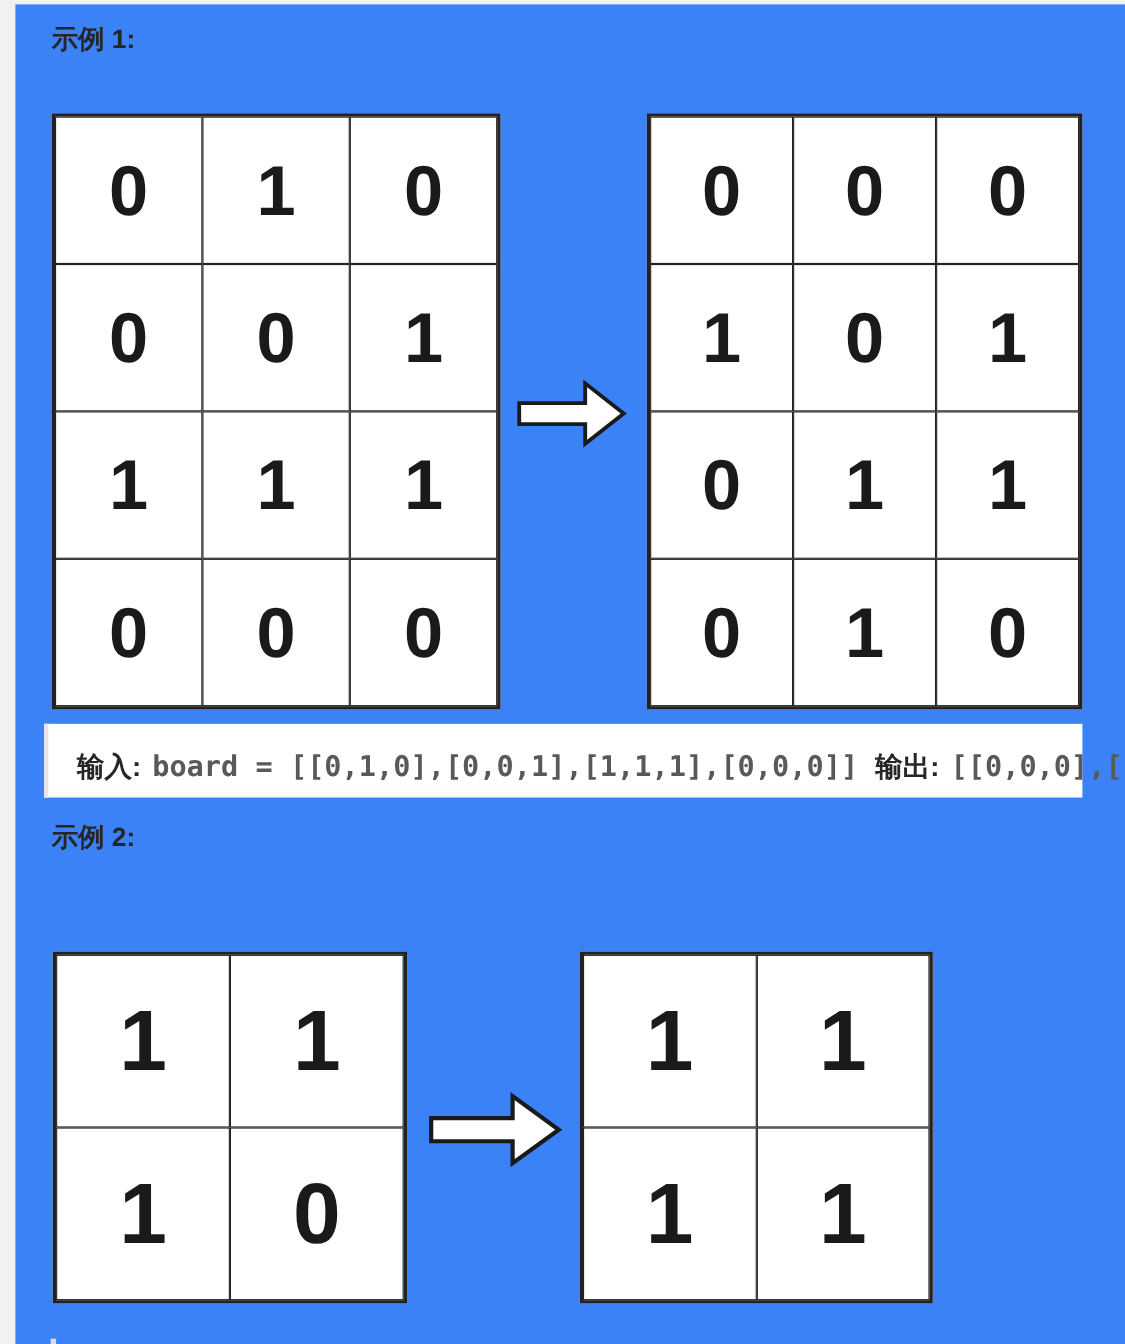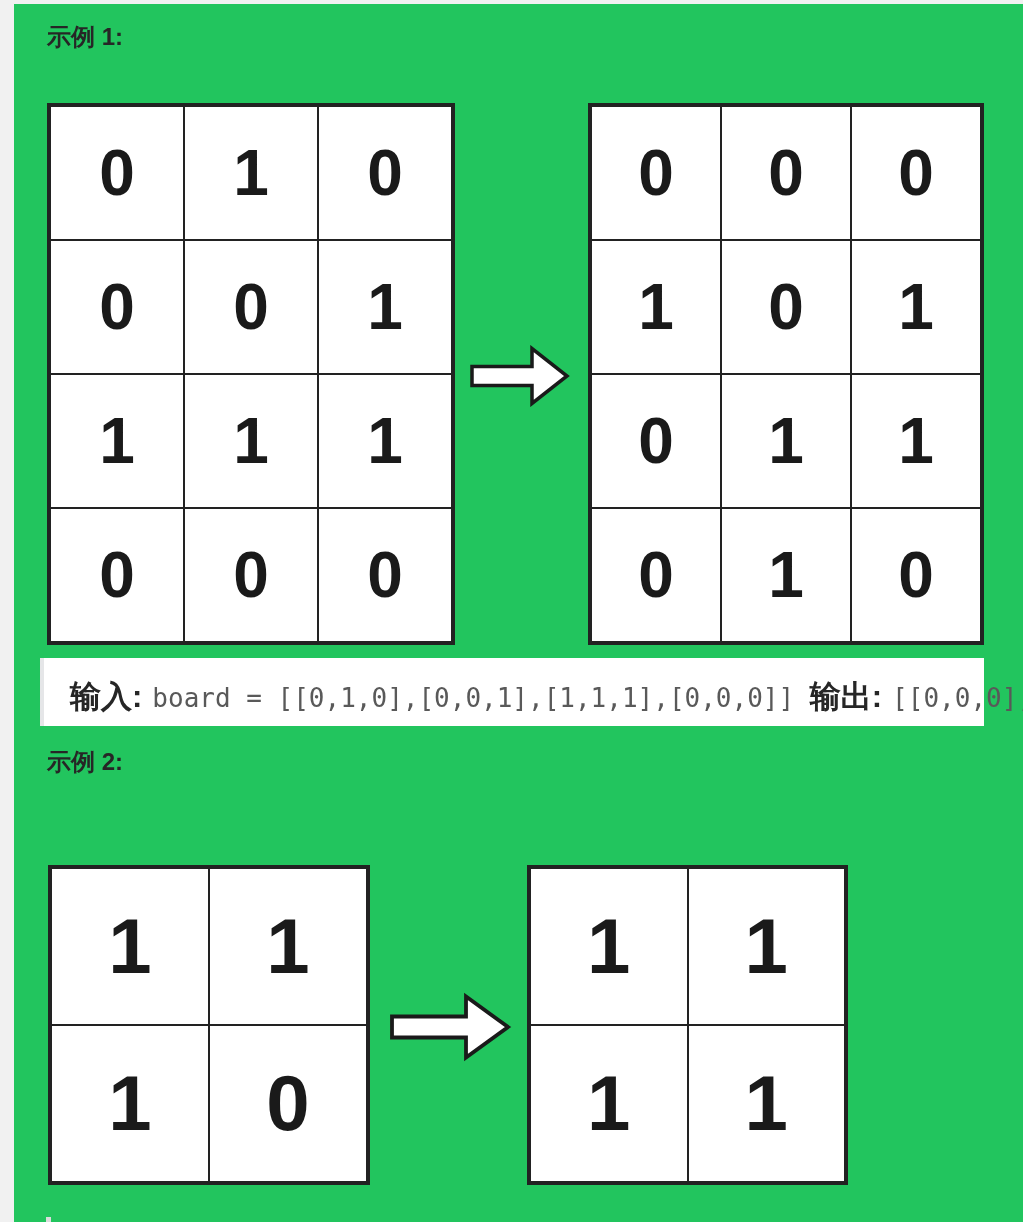--- a/index.html
+++ b/index.html
@@ -6,21 +6,21 @@
     --line:#222222;
     --digit:#1a1a1a;
     --heading:#262626;
     --code:#595959;
     --prebar:#e5e6e8;
     --edge:#f1f1f1;
   }
   *{box-sizing:border-box;}
   body{margin:0;background:#ffffff;}
   .page{
-    position:relative;width:1023px;height:1222px;background:#22c55e;
+    position:relative;width:1023px;height:1222px;background:#3b82f6;
     overflow:hidden;font-family:"Liberation Sans","DejaVu Sans",sans-serif;
   }
   .edge-top{position:absolute;left:0;top:0;width:100%;height:4px;background:var(--edge);}
   .edge-left{position:absolute;left:0;top:0;width:14px;height:100%;background:var(--edge);}
   .ex-heading{
     position:absolute;left:47px;margin:0;font-size:24px;line-height:28px;
     font-weight:bold;color:var(--heading);white-space:nowrap;
   }
   #heading1{top:23px;}
   #heading2{top:748px;}
@@ -46,23 +46,23 @@
   .pre-block{
     position:absolute;left:40px;top:658px;width:944px;margin:0;
     border-left:4px solid var(--prebar);
     padding:19px 0 8px 26px;
     font-family:"DejaVu Sans Mono","Liberation Mono",monospace;
     font-size:26px;line-height:40px;color:var(--code);
     white-space:nowrap;background:#ffffff;
   }
   .io-label{
     font-family:"Liberation Sans","DejaVu Sans",sans-serif;
-    font-weight:bold;color:var(--heading);font-size:31px;
+    font-weight:bold;color:var(--heading);font-size:25px;
   }
-  .io-code{margin-left:10px;}
+  .io-code{margin-left:10px;font-weight:bold;}
   .next-pre-bar{
     position:absolute;left:46px;top:1217px;width:5px;height:5px;
     background:#dcdcdc;
   }
 </style>
 </head>
 <body>
 
 <div class="page">
   <div class="edge-top"></div>

